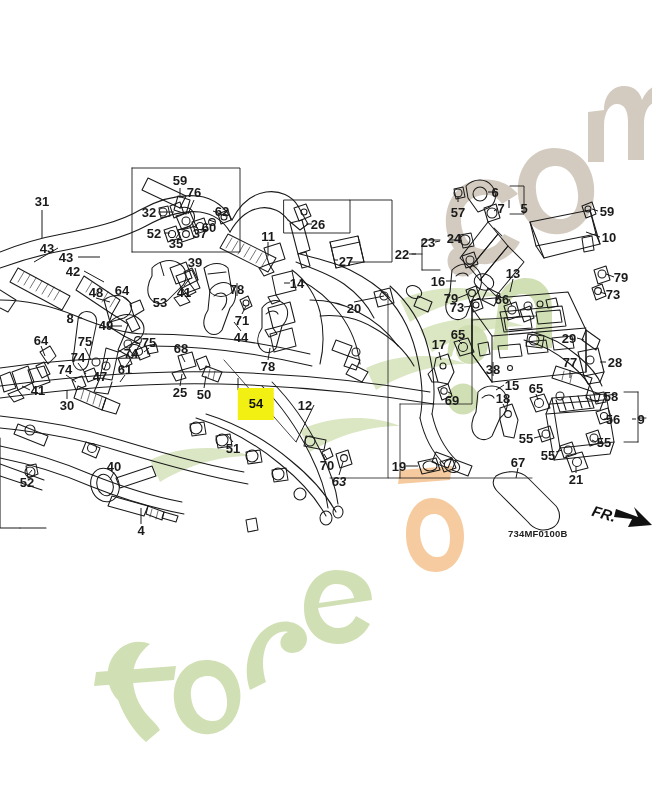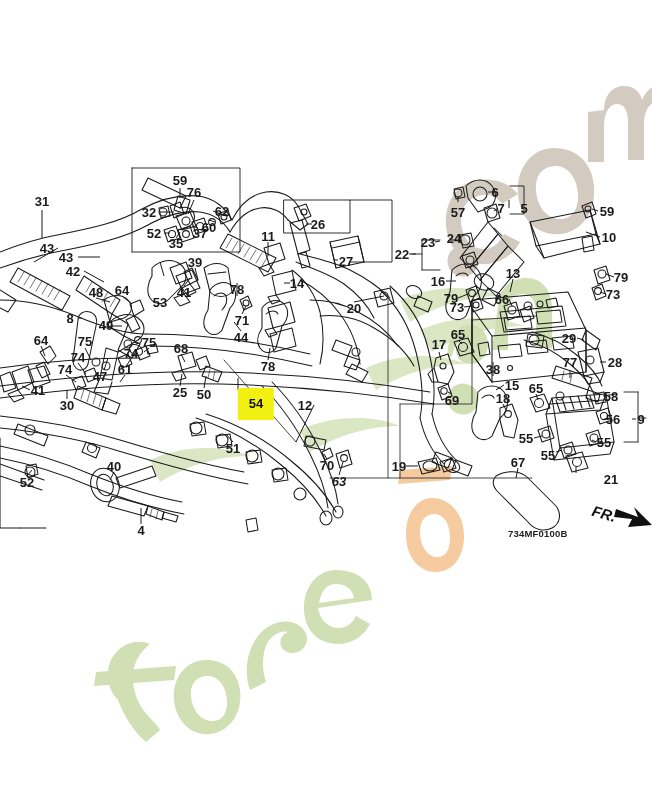--- a/index.html
+++ b/index.html
@@ -705,21 +705,21 @@
       <div class="callout" style="left: 512px; top: 385px;">15</div>
       <div class="callout" style="left: 536px; top: 388px;">65</div>
       <div class="callout" style="left: 452px; top: 400px;">69</div>
       <div class="callout" style="left: 503px; top: 398px;">18</div>
       <div class="callout" style="left: 611px; top: 396px;">58</div>
       <div class="callout" style="left: 613px; top: 419px;">56</div>
       <div class="callout" style="left: 641px; top: 419px;">9</div>
       <div class="callout" style="left: 526px; top: 438px;">55</div>
       <div class="callout" style="left: 548px; top: 455px;">55</div>
       <div class="callout" style="left: 604px; top: 442px;">55</div>
-      <div class="callout" style="left: 576px; top: 479px; margin-left: 35px;">21</div>
+      <div class="callout" style="left: 576px; top: 479px;">21</div>
       <div class="callout" style="left: 518px; top: 462px;">67</div>
       <div class="callout" style="left: 114px; top: 466px;">40</div>
       <div class="callout" style="left: 141px; top: 530px;">4</div>
       <div class="callout" style="left: 27px; top: 482px;">52</div>
     </div>
 
   <div id="diagram-code">734MF0100B</div>
 
   <div id="fr-marker">
     <span>FR.</span>

